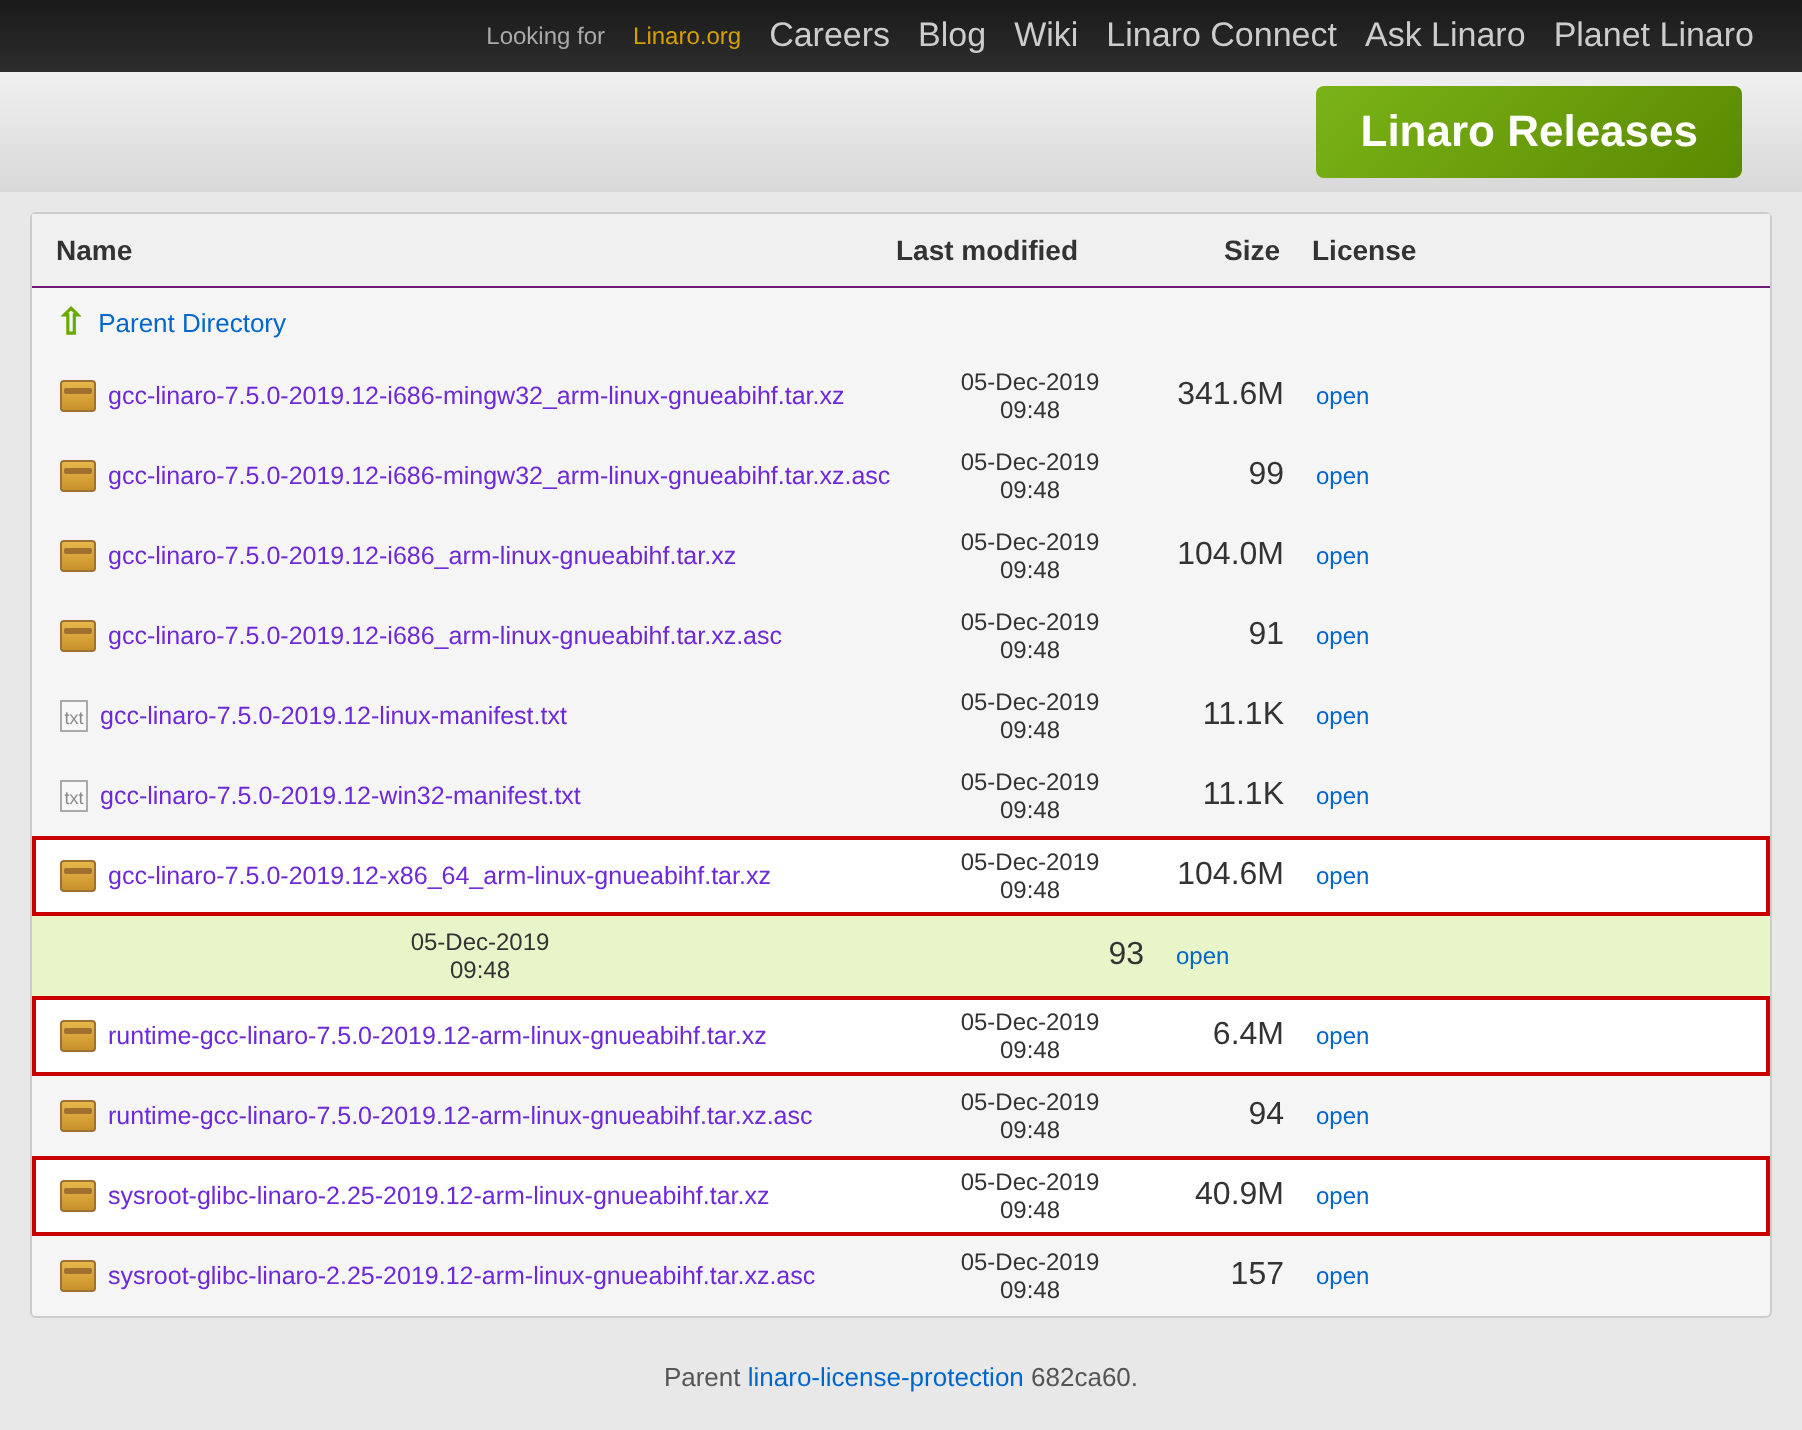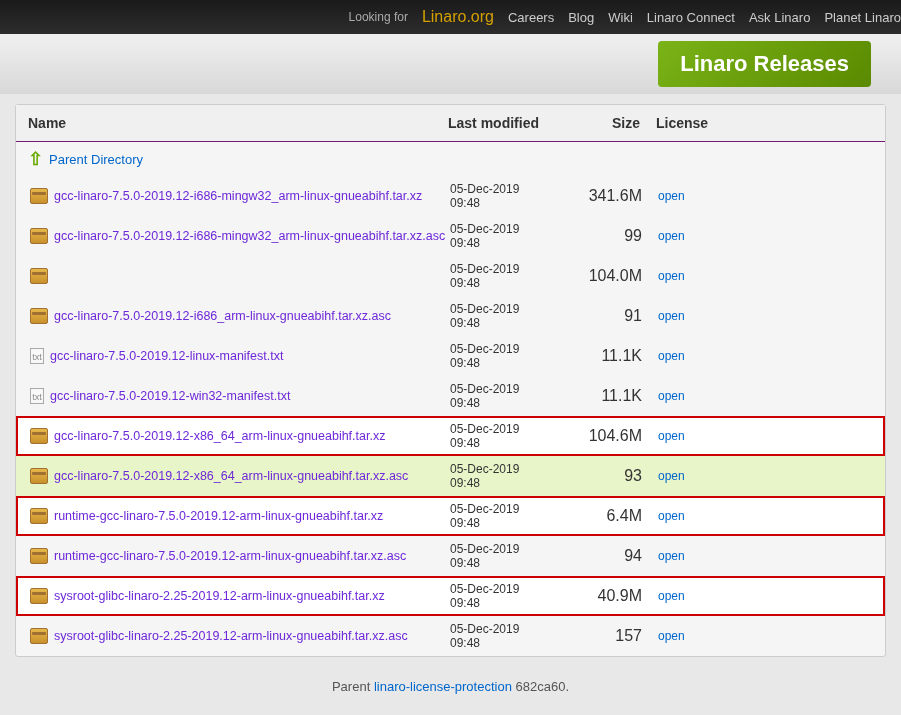--- a/index.html
+++ b/index.html
@@ -7,38 +7,38 @@
       font-family: Arial, sans-serif;
       font-size: 13px;
       background: #e8e8e8;
       min-height: 715px;
       width: 901px;
     }
 
     
     .top-nav {
       background: linear-gradient(to bottom, #1a1a1a, #2d2d2d);
-      padding: 8px 0;
+      padding: 8px 24px;
       display: flex;
       align-items: center;
       justify-content: flex-end;
       gap: 14px;
     }
     .top-nav .looking-for {
       color: #aaa;
       font-size: 12px;
     }
     .top-nav a {
       color: #d4a000;
-      font-size: 16px;
+      font-size: 12px;
       text-decoration: none;
     }
     .top-nav .nav-link {
       color: #ccc;
-      font-size: 13px;
+      font-size: 17px;
       text-decoration: none;
     }
 
     
     .header-area {
       background: linear-gradient(to bottom, #f0f0f0, #d8d8d8);
       height: 60px;
       position: relative;
       display: flex;
       align-items: center;
@@ -108,20 +108,21 @@
     }
     .file-link {
       color: #6d28d9;
       text-decoration: none;
       font-size: 12.5px;
     }
 
     .col-date {
       color: #333;
       font-size: 12px;
+      text-align: center;
     }
     .col-size {
       color: #333;
       font-size: 16px;
       text-align: right;
       padding-right: 8px;
     }
     .col-license {
       color: #333;
       font-size: 12px;
@@ -219,20 +220,21 @@
     </div>
     <div class="col-date">05-Dec-2019<br>09:48</div>
     <div class="col-size">99</div>
     <div class="col-license"><a href="#" style="color:#0066cc;text-decoration:none;">open</a></div>
   </div>
         <div class="file-row">
     <div class="file-name-cell">
       <span style="display:inline-block;width:18px;height:16px;background:linear-gradient(to bottom,#e8b84b,#c8902b);border:1px solid #a07030;border-radius:2px;position:relative;">
       <span style="position:absolute;top:3px;left:1px;right:1px;height:3px;background:#a07030;border-radius:1px;"></span>
     </span>
+      <a href="#" class="file-link">gcc-linaro-7.5.0-2019.12-i686_arm-linux-gnueabihf.tar.xz</a>
     </div>
     <div class="col-date">05-Dec-2019<br>09:48</div>
     <div class="col-size">104.0M</div>
     <div class="col-license"><a href="#" style="color:#0066cc;text-decoration:none;">open</a></div>
   </div>
         <div class="file-row">
     <div class="file-name-cell">
       <span style="display:inline-block;width:18px;height:16px;background:linear-gradient(to bottom,#e8b84b,#c8902b);border:1px solid #a07030;border-radius:2px;position:relative;">
       <span style="position:absolute;top:3px;left:1px;right:1px;height:3px;background:#a07030;border-radius:1px;"></span>
     </span>
@@ -265,26 +267,20 @@
       <span style="display:inline-block;width:18px;height:16px;background:linear-gradient(to bottom,#e8b84b,#c8902b);border:1px solid #a07030;border-radius:2px;position:relative;">
       <span style="position:absolute;top:3px;left:1px;right:1px;height:3px;background:#a07030;border-radius:1px;"></span>
     </span>
       <a href="#" class="file-link">gcc-linaro-7.5.0-2019.12-x86_64_arm-linux-gnueabihf.tar.xz</a>
     </div>
     <div class="col-date">05-Dec-2019<br>09:48</div>
     <div class="col-size">104.6M</div>
     <div class="col-license"><a href="#" style="color:#0066cc;text-decoration:none;">open</a></div>
   </div>
         <div class="file-row highlighted-green">
-    <div class="file-name-cell">
-      <span style="display:inline-block;width:18px;height:16px;background:linear-gradient(to bottom,#e8b84b,#c8902b);border:1px solid #a07030;border-radius:2px;position:relative;">
-      <span style="position:absolute;top:3px;left:1px;right:1px;height:3px;background:#a07030;border-radius:1px;"></span>
-    </span>
-      <a href="#" class="file-link">gcc-linaro-7.5.0-2019.12-x86_64_arm-linux-gnueabihf.tar.xz.asc</a>
-    </div>
     <div class="col-date">05-Dec-2019<br>09:48</div>
     <div class="col-size">93</div>
     <div class="col-license"><a href="#" style="color:#0066cc;text-decoration:none;">open</a></div>
   </div>
         <div class="file-row highlighted-red">
     <div class="file-name-cell">
       <span style="display:inline-block;width:18px;height:16px;background:linear-gradient(to bottom,#e8b84b,#c8902b);border:1px solid #a07030;border-radius:2px;position:relative;">
       <span style="position:absolute;top:3px;left:1px;right:1px;height:3px;background:#a07030;border-radius:1px;"></span>
     </span>
       <a href="#" class="file-link">runtime-gcc-linaro-7.5.0-2019.12-arm-linux-gnueabihf.tar.xz</a>

